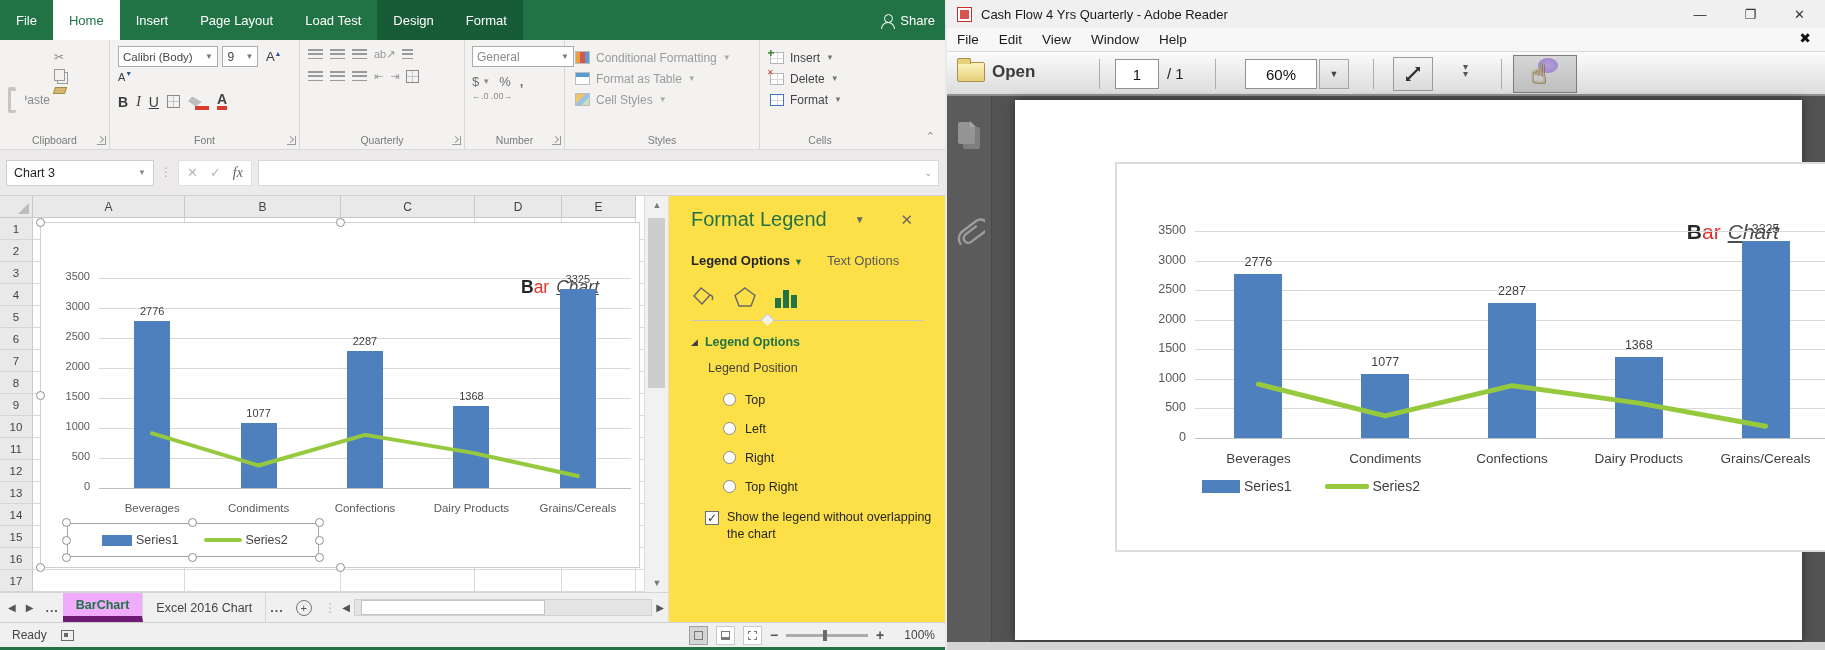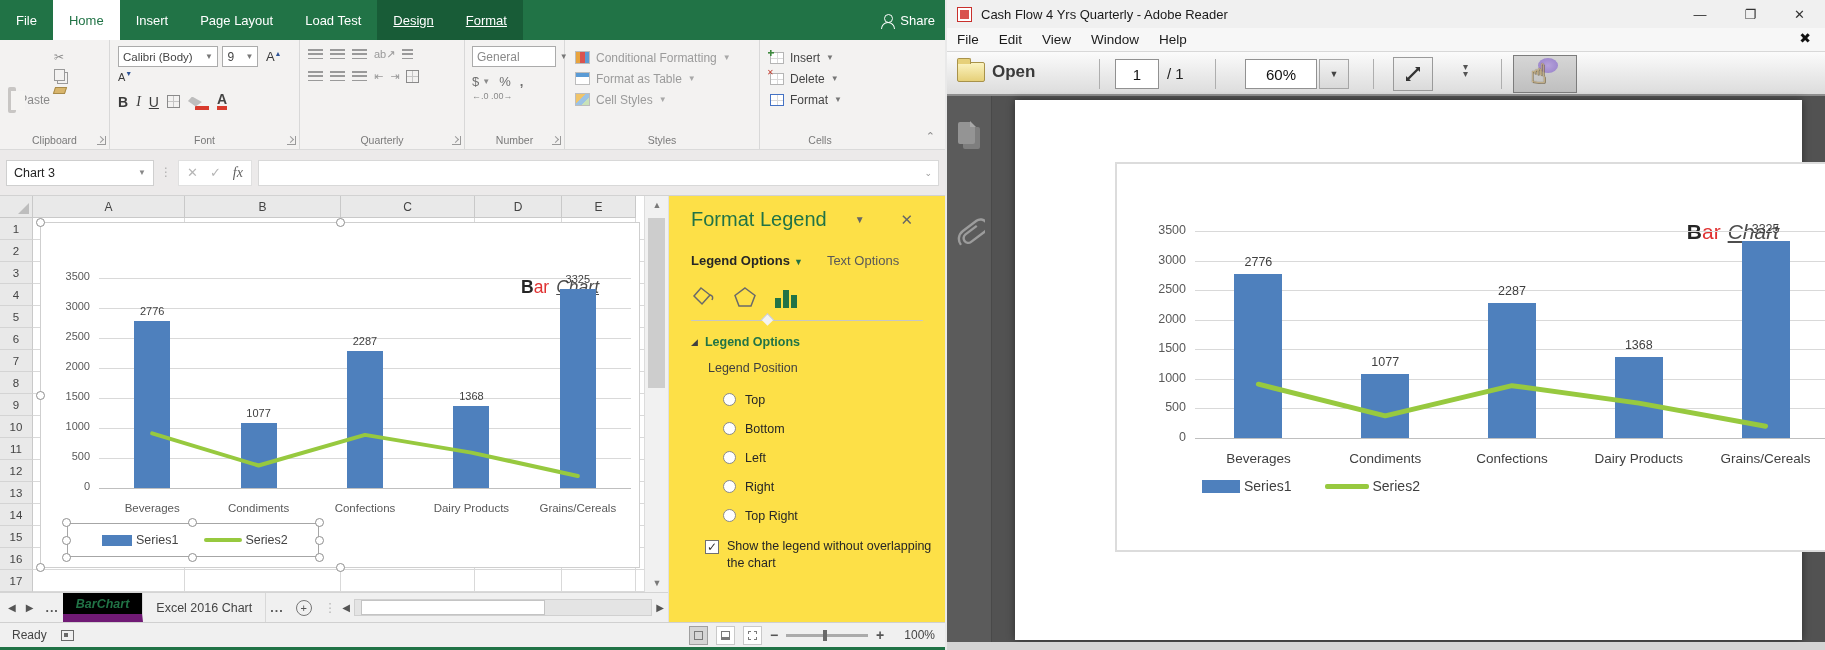--- a/index.html
+++ b/index.html
@@ -6,21 +6,21 @@
   html,body{width:1825px;height:650px;overflow:hidden;background:#3a3a3a;
     font-family:"Liberation Sans","DejaVu Sans",sans-serif;}
   .canvas{position:relative;width:1825px;height:650px;}
 
   
   .xl{position:absolute;left:0;top:0;width:945px;height:650px;background:#fff;}
 
   
   .xl-tabs{position:absolute;left:0;top:0;width:945px;height:40px;background:#217346;display:flex;align-items:stretch;}
   .xl-tab{color:#fff;font-size:13px;padding:0 16px;display:flex;align-items:center;cursor:default;}
-  .xl-tab.contextual{background:#185c37;text-decoration:underline;}
+  .xl-tab.contextual{background:#185c37;}
   .xl-tab.active{background:#fff;color:#217346;}
   .tellme{display:flex;align-items:center;color:#fff;font-size:13px;gap:7px;padding:0 14px;background:#185c37;}
   .bulb{width:12px;height:12px;border:1.5px solid #fff;border-radius:50% 50% 40% 40%;position:relative;}
   .bulb::after{content:"";position:absolute;left:3px;bottom:-4px;width:3px;height:3px;border-left:1.5px solid #fff;border-right:1.5px solid #fff;}
   .share{position:absolute;right:10px;top:0;height:40px;display:flex;align-items:center;gap:6px;color:#fff;font-size:13px;}
   .person{width:13px;height:13px;position:relative;}
   .person::before{content:"";position:absolute;left:3px;top:0;width:7px;height:7px;border:1.4px solid #fff;border-radius:50%;}
   .person::after{content:"";position:absolute;left:0;top:8px;width:12px;height:6px;border:1.4px solid #fff;border-bottom:none;border-radius:7px 7px 0 0;}
 
   
@@ -165,21 +165,21 @@
   .fl-radio-label{font-size:12.5px;color:#262626;}
   .fl-checkrow{display:flex;align-items:flex-start;gap:8px;margin-top:8px;margin-left:14px;}
   .checkbox{width:14px;height:14px;border:1px solid #707070;background:#fff;color:#333;font-size:12px;line-height:13px;text-align:center;flex:0 0 auto;margin-top:2px;}
   .fl-check-label{font-size:12.5px;color:#262626;width:212px;line-height:17px;height:36px;overflow:hidden;}
 
   
   .xl-sheettabs{position:absolute;left:0;top:592px;width:668px;height:30px;background:#f0f0f0;border-top:1px solid #d4d4d4;display:flex;align-items:stretch;font-size:12.5px;color:#444;}
   .tabnav{display:flex;align-items:center;gap:10px;padding:0 8px;color:#555;font-size:10px;}
   .sh-dots{display:flex;align-items:center;padding:0 4px;letter-spacing:1px;font-weight:bold;color:#555;}
   .sh-tab{display:flex;align-items:center;padding:0 13px;border-right:1px solid #d8d8d8;}
-  .sh-tab.active{background:#000000;color:#217346;font-weight:bold;border-bottom:8px solid #701a75;font-style:italic;}
+  .sh-tab.active{background:#f0abfc;color:#217346;font-weight:bold;border-bottom:6px solid #701a75;}
   .sh-plus{display:flex;align-items:center;margin:0 8px;}
   .sh-plus i{width:16px;height:16px;border:1px solid #767676;border-radius:50%;font-style:normal;font-size:11px;line-height:14px;text-align:center;color:#555;}
   .sh-sep{display:flex;align-items:center;color:#b5b5b5;padding:0 4px;}
   .hscroll{display:flex;align-items:center;gap:4px;margin-left:2px;flex:1;padding-right:4px;}
   .hs-btn{color:#555;font-size:10px;}
   .hs-track{flex:1;height:17px;background:#e4e4e4;border:1px solid #d0d0d0;position:relative;}
   .hs-thumb{position:absolute;left:6px;top:0;height:15px;width:62%;background:#fff;border:1px solid #c4c4c4;}
 
   
   .xl-status{position:absolute;left:0;top:622px;width:945px;height:28px;background:#f0f0f0;border-top:1px solid #d0d0d0;border-bottom:3px solid #217346;display:flex;align-items:center;font-size:12px;color:#444;}
@@ -304,21 +304,21 @@
           <span class="ic-lines"></span>
           <span class="ic-lines"></span>
           <span class="ic-rot">⇤</span>
           <span class="ic-rot">⇥</span>
           <span class="bord-ic"></span>
         </div>
       <div class="g-label">Quarterly</div>
           <span class="g-launcher"></span>
         </div>
       <div class="xl-group g-num">
-        <span class="sel" style="width:84px;gap:36px;">
+        <span class="sel" style="width:102px;gap:36px;">
           <span style="color:#8a8a8a;">General</span>
             <span class="dd">▼</span>
         </span>
         <div class="numrow">
           <span>$</span>
             <span class="dd">▼</span>
           <span>%</span>
           <span style="font-weight:bold;">,</span>
         </div>
         <div class="decims">
@@ -534,24 +534,20 @@
         <span>Legend Options</span>
       </div>
       <div class="fl-sub">Legend Position</div>
       <div class="fl-radios" id="fl-radios">
           <div class="fl-radio-row">
             <span class="radio"></span>
             <span class="fl-radio-label">Top</span>
           </div>
           <div class="fl-radio-row">
             <span class="radio"></span>
-            <span class="fl-radio-label">Bottom</span>
-          </div>
-          <div class="fl-radio-row">
-            <span class="radio"></span>
             <span class="fl-radio-label">Left</span>
           </div>
           <div class="fl-radio-row">
             <span class="radio"></span>
             <span class="fl-radio-label">Right</span>
           </div>
           <div class="fl-radio-row">
             <span class="radio"></span>
             <span class="fl-radio-label">Top Right</span>
           </div>

